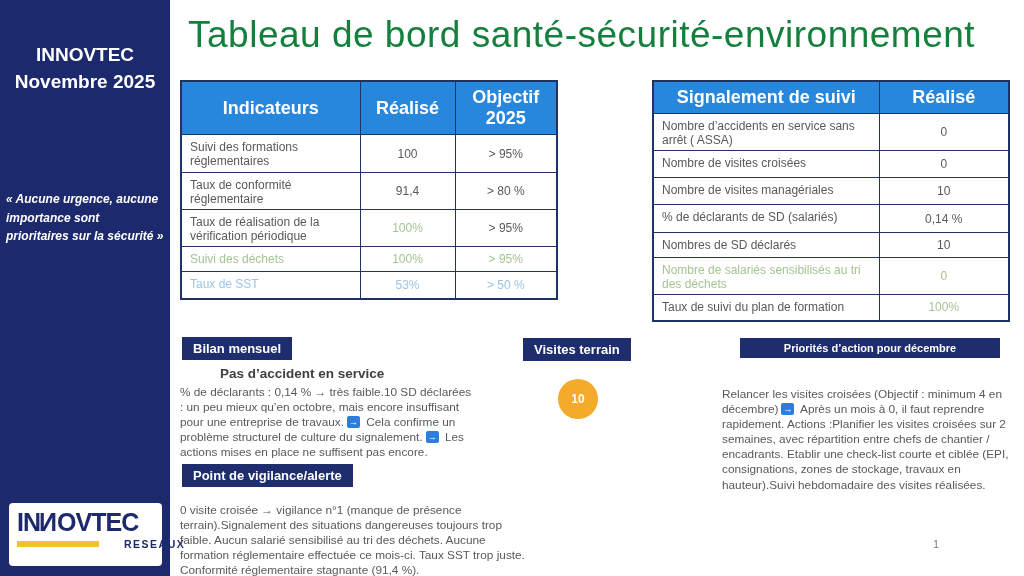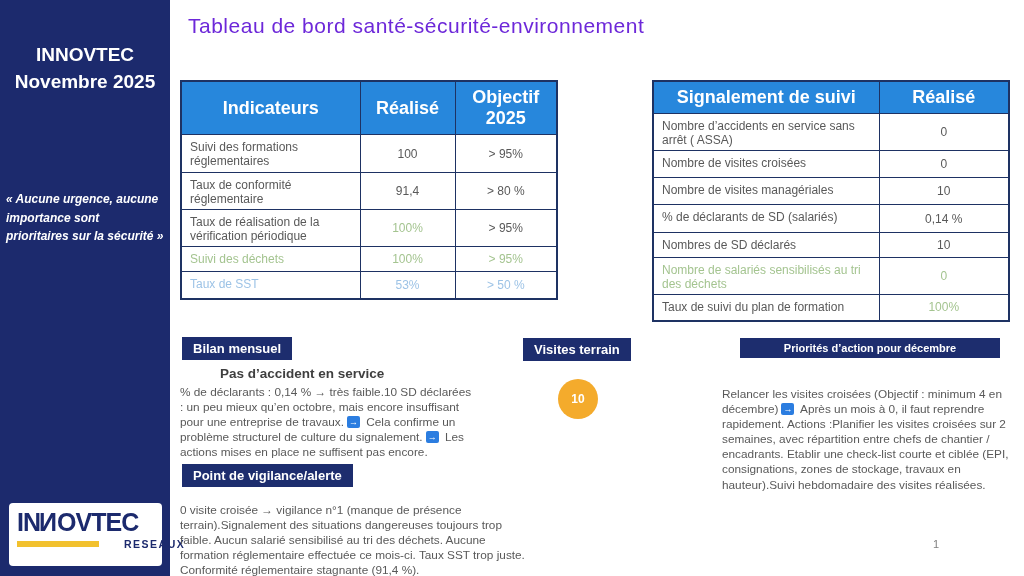--- a/index.html
+++ b/index.html
@@ -12,21 +12,21 @@
   .sidebar { position:absolute; left:0; top:0; width:170px; height:576px; background:#1c2a6d; color:#fff; }
   .sidebar-title { position:absolute; top:42px; width:100%; text-align:center; font-weight:bold; font-size:19px; line-height:1.4; }
   .sidebar-quote { position:absolute; top:190px; width:100%; padding:0 6px; text-align:left; font-style:italic; font-weight:bold; font-size:12px; line-height:1.55; }
   .logo-box { position:absolute; left:9px; top:503px; width:153px; height:63px; background:#ffffff; border-radius:4px; padding:7px 8px 6px 8px; }
   .logo-main { color:#1c2a6d; font-weight:bold; font-size:25px; line-height:1; letter-spacing:-1px; white-space:nowrap; }
   .rev-n { display:inline-block; transform:scaleX(-1); }
   .logo-row { display:flex; align-items:center; margin-top:3px; }
   .logo-bar { height:6px; background:#f2c12e; width:82px; margin-right:6px; flex:none; }
   .logo-sub { color:#1c2a6d; font-weight:bold; font-size:10.5px; letter-spacing:1.5px;padding-left:19px; }
   
-  .page-title { position:absolute; left:188px; top:14px; font-size:21px; font-weight:400; color:#6d28d9; letter-spacing:0.5px; }
+  .page-title { position:absolute; left:188px; top:14px; font-size:37px; font-weight:400; color:#15803d; letter-spacing:0.5px; }
   
   table.tbl { position:absolute; border-collapse:collapse; table-layout:fixed; font-size:12px; color:#595959; border:2px solid #1e3263; background:#fff; }
   .tbl th { background:#2787dc; color:#ffffff; font-weight:bold; font-size:18px; border:1px solid #1e3263; padding:5px 4px; text-align:center; }
   .tbl td { border:1px solid #1e3263; padding:3px 8px; }
   .tbl td.lbl { text-align:left; vertical-align:top; padding-top:5px; }
   .tbl td.val { text-align:center; vertical-align:middle; }
   #tbl-indicators { left:180px; top:80px; width:376px; }
   #tbl-suivi { left:652px; top:80px; width:356px; }
   .c-green { color:#a4c490; }
   .c-blue  { color:#9dc3e6; }

